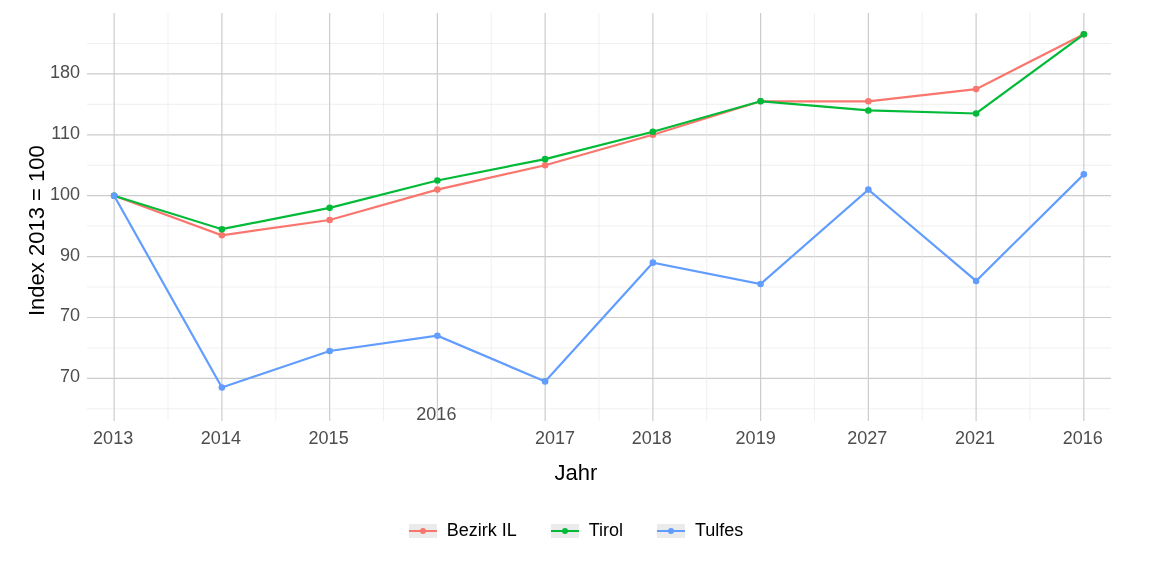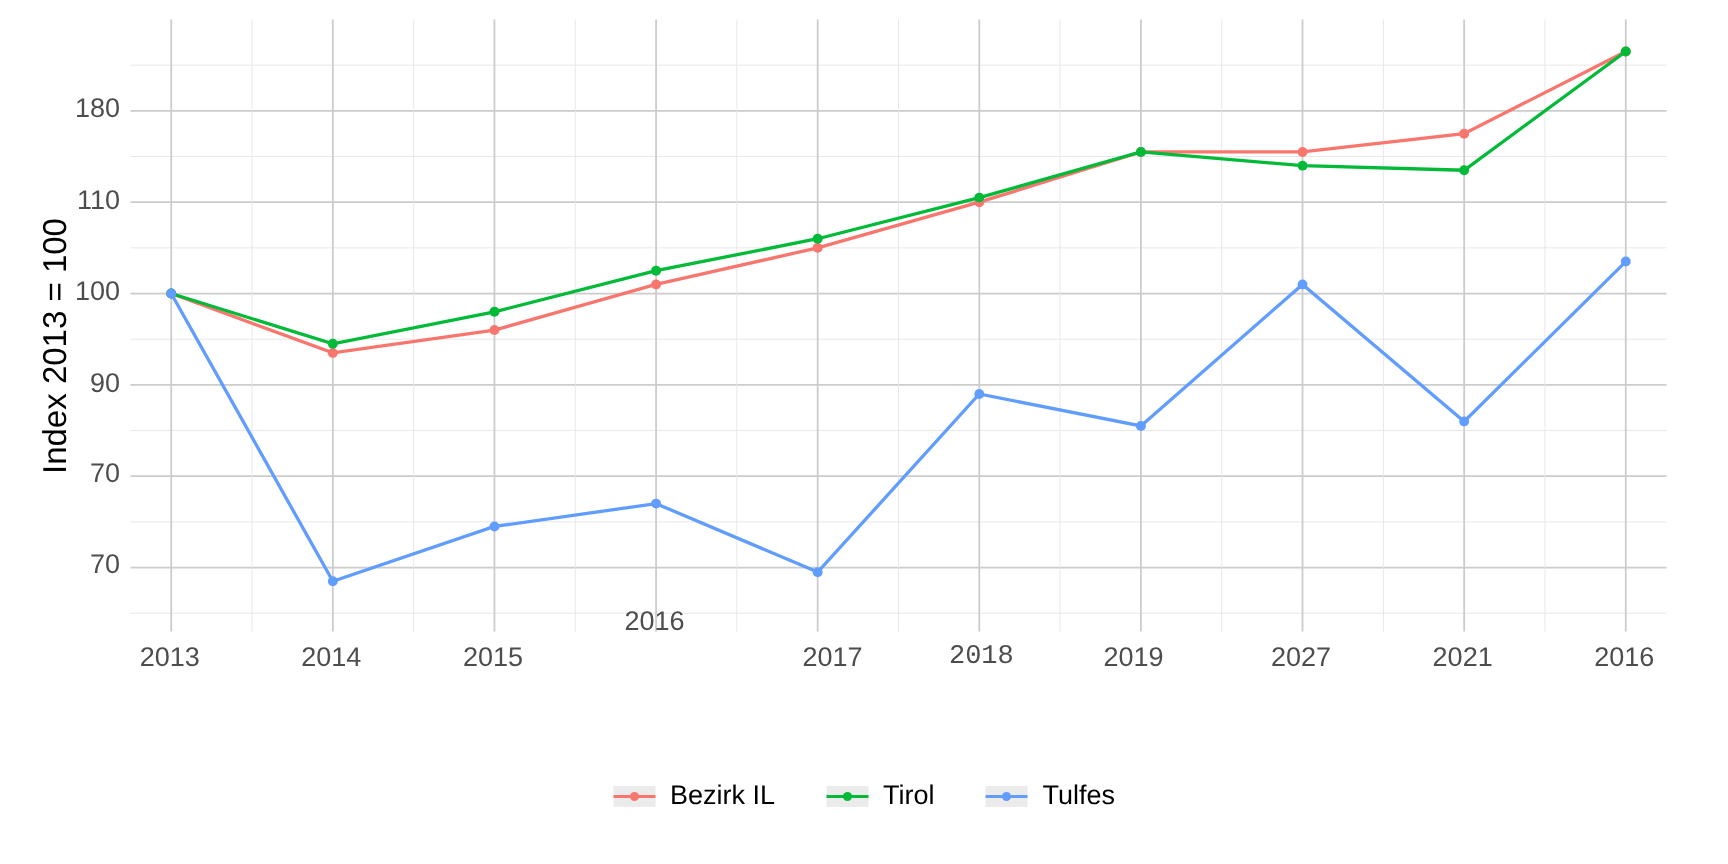--- a/index.html
+++ b/index.html
@@ -159,35 +159,36 @@
         <circle cx="996.8484848484896" cy="161.37313432835822" r="3.3" fill="#619cff"></circle>
       </svg>
   </div>
 
   <div id="xticks">
       <div class="tick-label" style="left: 89.1515px; top: 428px; width: 48px; text-align: center;">2013</div>
       <div class="tick-label" style="left: 196.896px; top: 428px; width: 48px; text-align: center;">2014</div>
       <div class="tick-label" style="left: 304.64px; top: 428px; width: 48px; text-align: center;">2015</div>
       <div class="tick-label" style="left: 412.384px; top: 404px; width: 48px; text-align: center;">2016</div>
       <div class="tick-label" style="left: 496px; top: 428px; width: 48px; text-align: center; margin-left: 35px;">2017</div>
-      <div class="tick-label" style="left: 627.872px; top: 428px; width: 48px; text-align: right; font-family: Liberation Mono, monospace;">2018</div>
+      <div class="tick-label" style="left: 627.872px; top: 428px; width: 48px; text-align: center;">2018</div>
       <div class="tick-label" style="left: 735.616px; top: 428px; width: 48px; text-align: left;">2019</div>
       <div class="tick-label" style="left: 843.36px; top: 428px; width: 48px; text-align: center;">2027</div>
       <div class="tick-label" style="left: 951.104px; top: 428px; width: 48px; text-align: center;">2021</div>
       <div class="tick-label" style="left: 1058.85px; top: 428px; width: 48px; text-align: center;">2016</div>
     </div>
   <div id="yticks">
       <div class="tick-label" style="left: 40px; top: 366.373px; width: 40px; text-align: right;">70</div>
       <div class="tick-label" style="left: 40px; top: 305.478px; width: 40px; text-align: right;">70</div>
       <div class="tick-label" style="left: 40px; top: 244.582px; width: 40px; text-align: right;">90</div>
       <div class="tick-label" style="left: 40px; top: 183.687px; width: 40px; text-align: right;">100</div>
       <div class="tick-label" style="left: 40px; top: 122.791px; width: 40px; text-align: right;">110</div>
       <div class="tick-label" style="left: 40px; top: 61.8955px; width: 40px; text-align: right;">180</div>
     </div>
 
+  <div class="axis-title" style="left:0; right:0; top:460px; text-align:center; width:1152px;">Jahr</div>
 
   <div class="axis-title y" style="left:24px; top:316px; width:220px;">Index  2013  =  100</div>
 
   <div class="legend" id="legend" style="left:0; width:1152px; top:520px; justify-content:center;">
       <div class="item">
         <span class="swatch">
           <span class="bg"></span>
           <span class="line" style="background:#f8766d;"></span>
           <span class="dot" style="background:#f8766d;"></span>
         </span>

